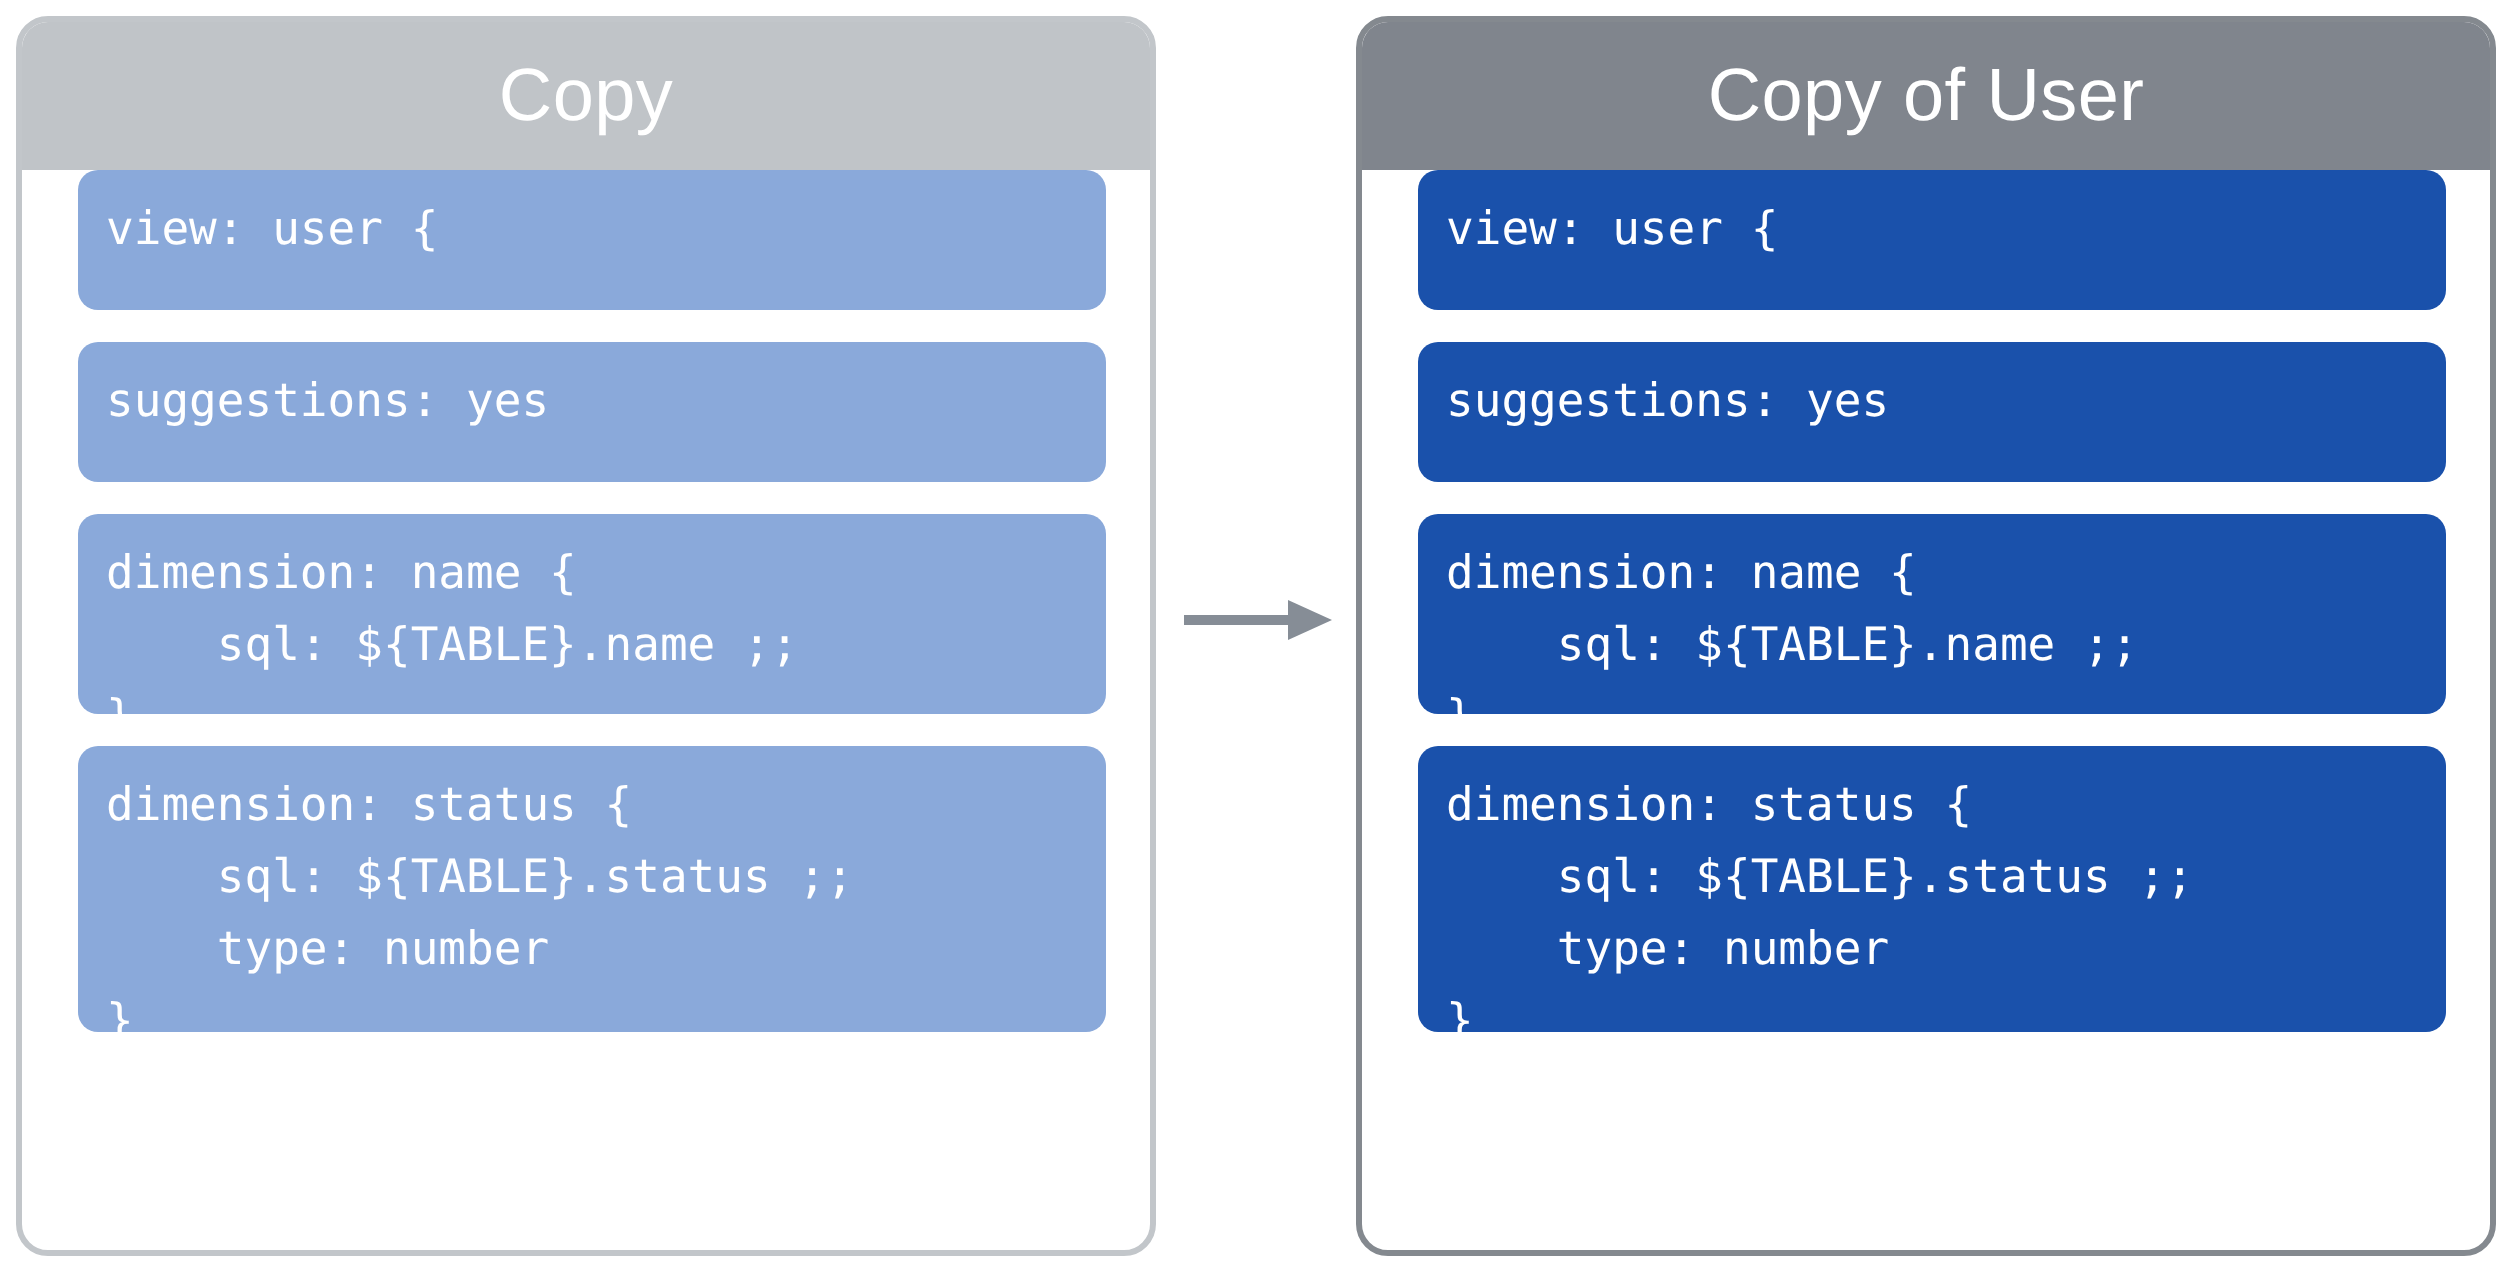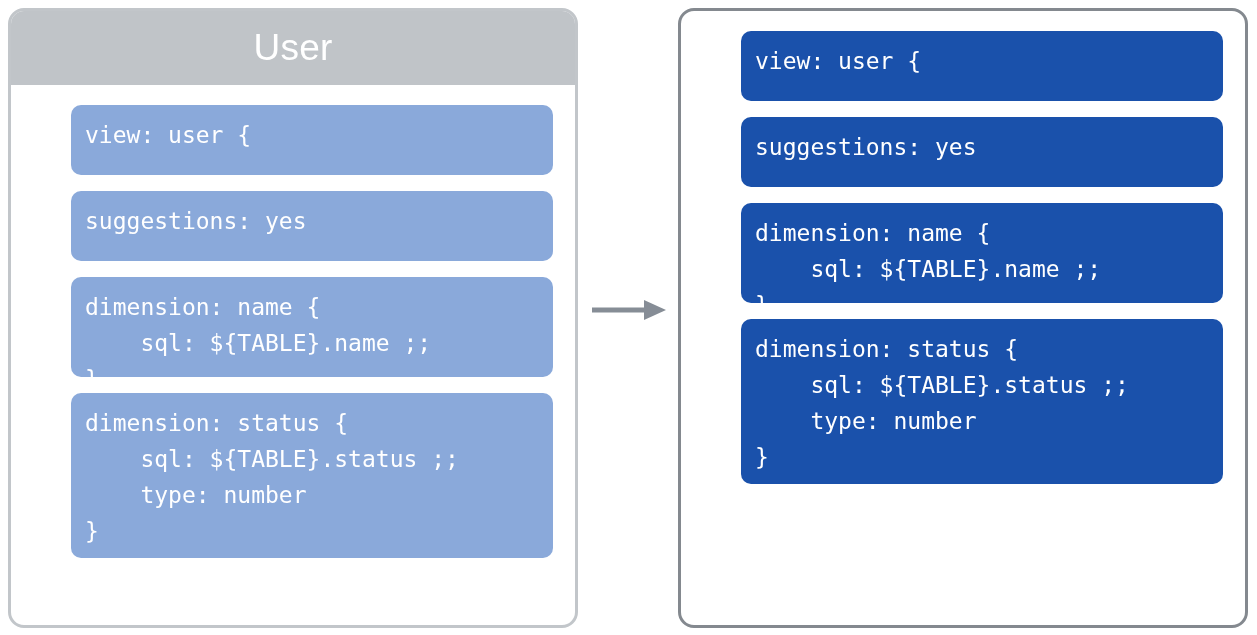--- a/index.html
+++ b/index.html
@@ -52,24 +52,23 @@
     font-size: 37px;
     letter-spacing: 0.2px;
     color: #ffffff;
     font-family: "Liberation Sans", sans-serif;
     user-select: none;
   }
   .panel.source .panel-header { background: #c0c4c8; }
   .panel.target .panel-header { background: #80858d; }
 
   .panel-body {
-    padding: 20px 22px 16px 28px;
+    padding: 0 22px 16px 28px;
     box-sizing: border-box;
     height: calc(100% - 74px);
-    margin-left: 32px;
   }
 
   
   .code-block {
     border-radius: 10px;
     margin-bottom: 16px;
     padding: 12px 14px 14px 14px;
     box-sizing: border-box;
     font-family: "DejaVu Sans Mono", "Liberation Mono", monospace;
     font-size: 23px;
@@ -77,38 +76,38 @@
     color: #ffffff;
     white-space: pre;
     overflow: visible;
   }
   .panel.source .code-block { background: #8aa9da; }
   .panel.target .code-block { background: #1a51ab; }
   .code-block:last-child { margin-bottom: 0; }
 
   .code-block.h1 { height: 70px; }
   .code-block.h3 { height: 100px; }
-  .code-block.h4 { height: 165px; }
+  .code-block.h4 { height: 143px; }
 
   
   .arrow {
     position: absolute;
     left: 592px;
     top: 297px;
     width: 76px;
     height: 26px;
   }
 </style>
 </head>
 <body>
 
 <div id="stage">
 
   <div class="panel source">
-    <div class="panel-header">User</div>
+    <div class="panel-header">Copy</div>
     <div class="panel-body">
       <div class="code-block h1">view: user {</div>
       <div class="code-block h1">suggestions: yes</div>
       <div class="code-block h3">dimension: name {
     sql: ${TABLE}.name ;;
 }</div>
       <div class="code-block h4">dimension: status {
     sql: ${TABLE}.status ;;
     type: number
 }</div>
@@ -116,20 +115,21 @@
   </div>
 
   <div class="arrow">
     <svg width="76" height="26" viewBox="0 0 76 26" xmlns="http://www.w3.org/2000/svg">
       <line x1="0" y1="13" x2="56" y2="13" stroke="#868d96" stroke-width="5"></line>
       <polygon points="52,3 74,13 52,23" fill="#868d96"></polygon>
     </svg>
   </div>
 
   <div class="panel target">
+    <div class="panel-header">Copy of User</div>
     <div class="panel-body">
       <div class="code-block h1">view: user {</div>
       <div class="code-block h1">suggestions: yes</div>
       <div class="code-block h3">dimension: name {
     sql: ${TABLE}.name ;;
 }</div>
       <div class="code-block h4">dimension: status {
     sql: ${TABLE}.status ;;
     type: number
 }</div>

